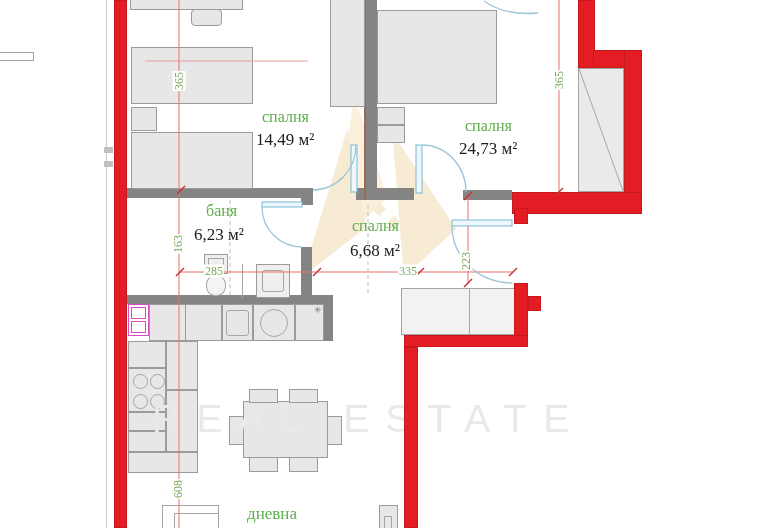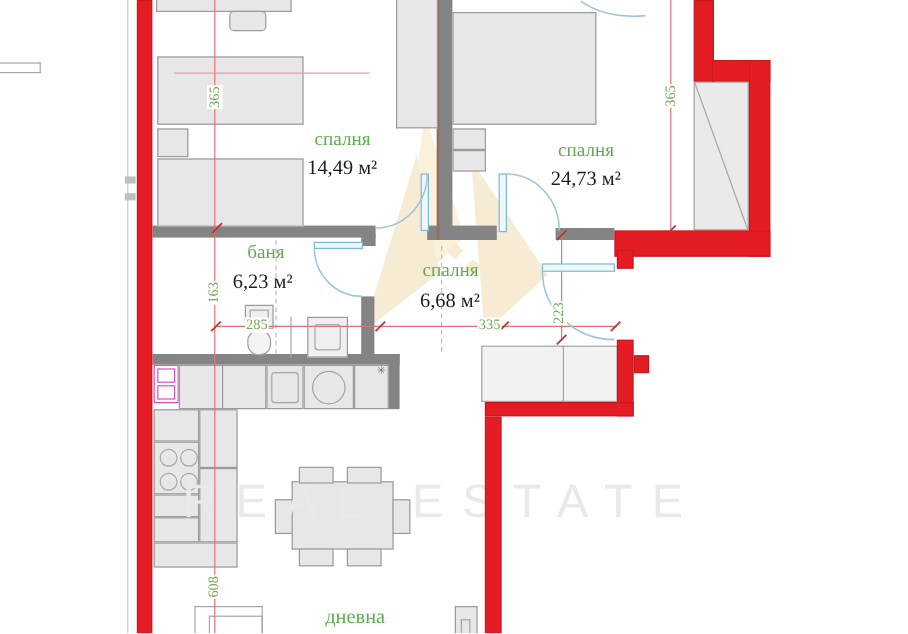--- a/index.html
+++ b/index.html
@@ -187,21 +187,21 @@
 
     <span class="room-name" style="left:465px;top:117px;">спалня</span>
     <span class="room-area" style="left:459px;top:139px;">24,73 м²</span>
 
     <span class="room-name" style="left:206px;top:202px;">баня</span>
     <span class="room-area" style="left:194px;top:225px;">6,23 м²</span>
 
     <span class="room-name" style="left:352px;top:217px;">спалня</span>
     <span class="room-area" style="left:350px;top:241px;">6,68 м²</span>
 
-    <span class="room-name" style="left:247px;top:504px;font-size:17px;margin-left:24px;">дневна</span>
+    <span class="room-name" style="left:247px;top:504px;font-size:17px;">дневна</span>
 
     <span class="dim rot" style="left:179px;top:81px;">365</span>
     <span class="dim rot" style="left:178px;top:244px;">163</span>
     <span class="dim rot" style="left:178px;top:489px;">608</span>
     <span class="dim rot" style="left:559px;top:80px;">365</span>
     <span class="dim rot" style="left:466px;top:261px;">223</span>
     <span class="dim hor" style="left:214px;top:271px;">285</span>
     <span class="dim hor" style="left:408px;top:271px;">335</span>
   </div>
 

